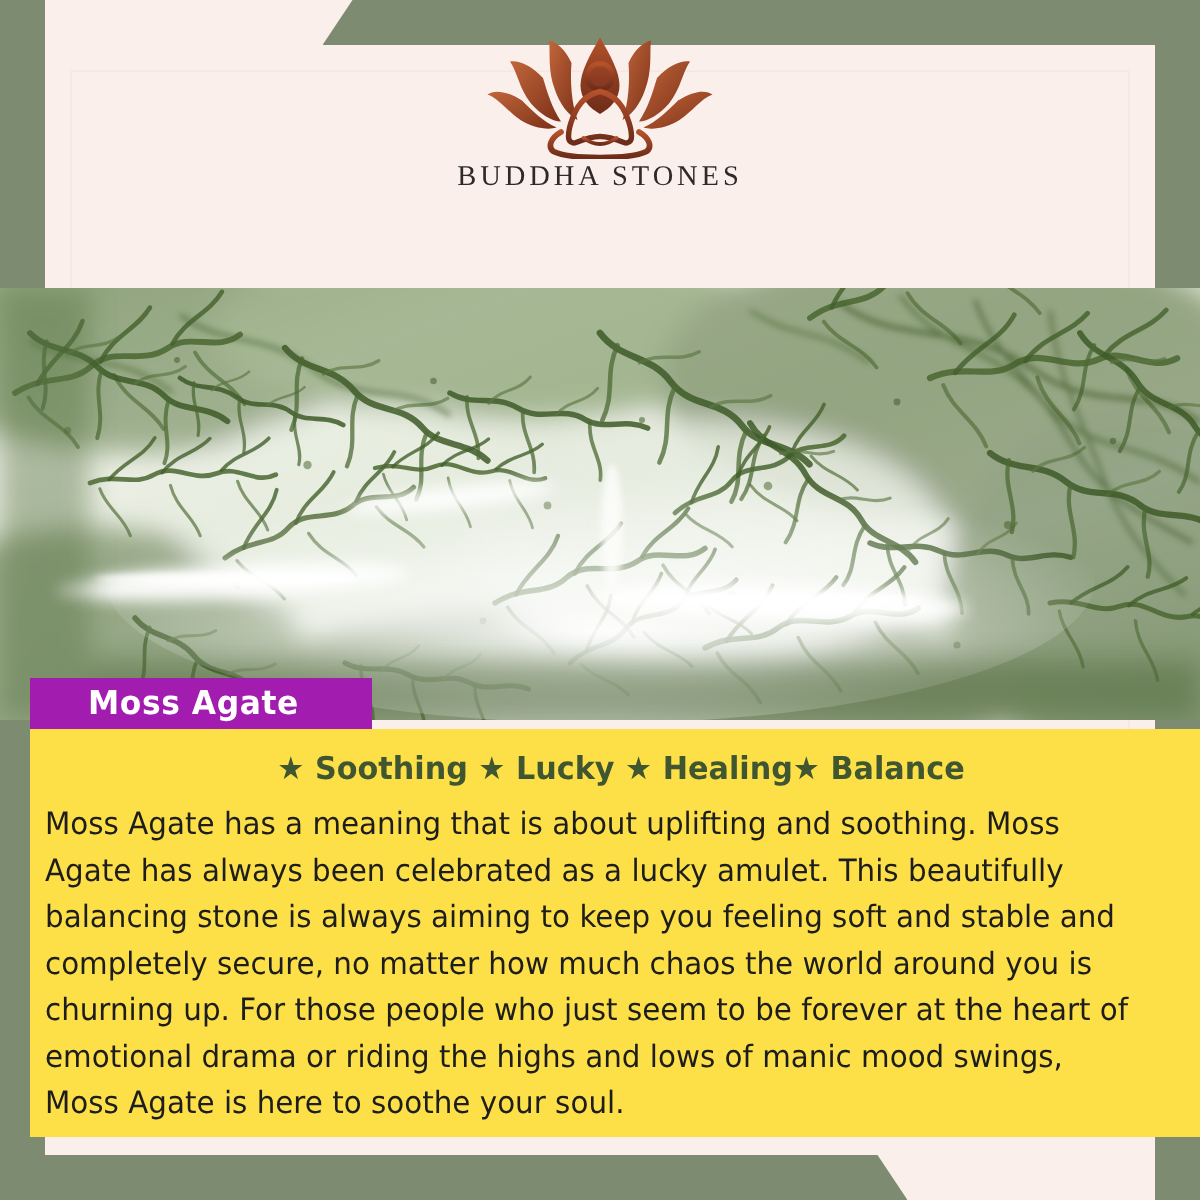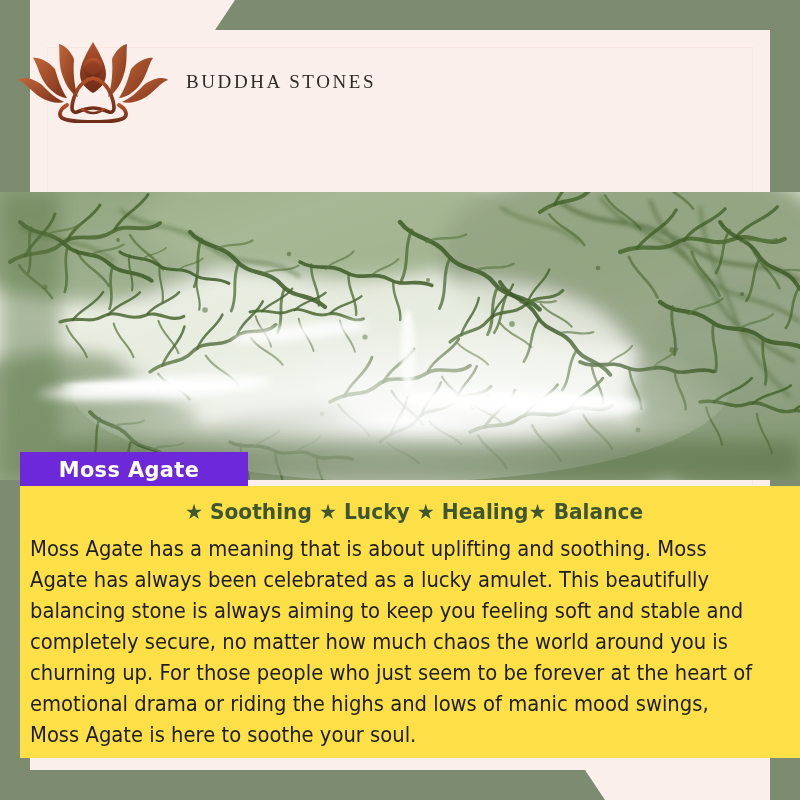--- a/index.html
+++ b/index.html
@@ -33,21 +33,21 @@
   }
   .inner-frame{
     position:absolute;left:47px;top:47px;right:47px;bottom:47px;
     border:1px solid #f7e6e1;
     pointer-events:none;
   }
 
   
   .logo-wrap{
     position:absolute;top:22px;left:0;width:800px;height:118px;
-    display:flex;flex-direction:row;align-items:center;justify-content:flex-start;
+    display:flex;flex-direction:column;align-items:center;justify-content:flex-start;
   }
   .logo-mark{width:186px;height:84px;display:block;}
   .logo-text{
     font-family:"Liberation Serif", serif;
     font-size:19px;letter-spacing:2.6px;color:#2f2a28;
     margin-top:1px;white-space:nowrap;
   }
 
   
   .title-banner{
@@ -69,21 +69,21 @@
   
   .hero{
     position:absolute;left:0;top:192px;width:800px;height:288px;
     overflow:hidden;background:#dfe7d8;
   }
   .hero svg{display:block;width:800px;height:288px;}
 
   
   .stone-tag{
     position:absolute;left:20px;top:452px;width:228px;height:34px;
-    background:#6d28d9;
+    background:#a21caf;
     clip-path:polygon(0 0, 100% 0, 100% 100%, 0 100%);
     display:flex;align-items:center;
   }
   .stone-tag .tag-angle{
     position:absolute;right:-14px;top:0;width:14px;height:34px;
     background:#4e6038;
     clip-path:polygon(0 0, 65% 0, 100% 100%, 0 100%);
   }
   .stone-tag span{
     color:#ffffff;font-weight:bold;font-size:22px;

